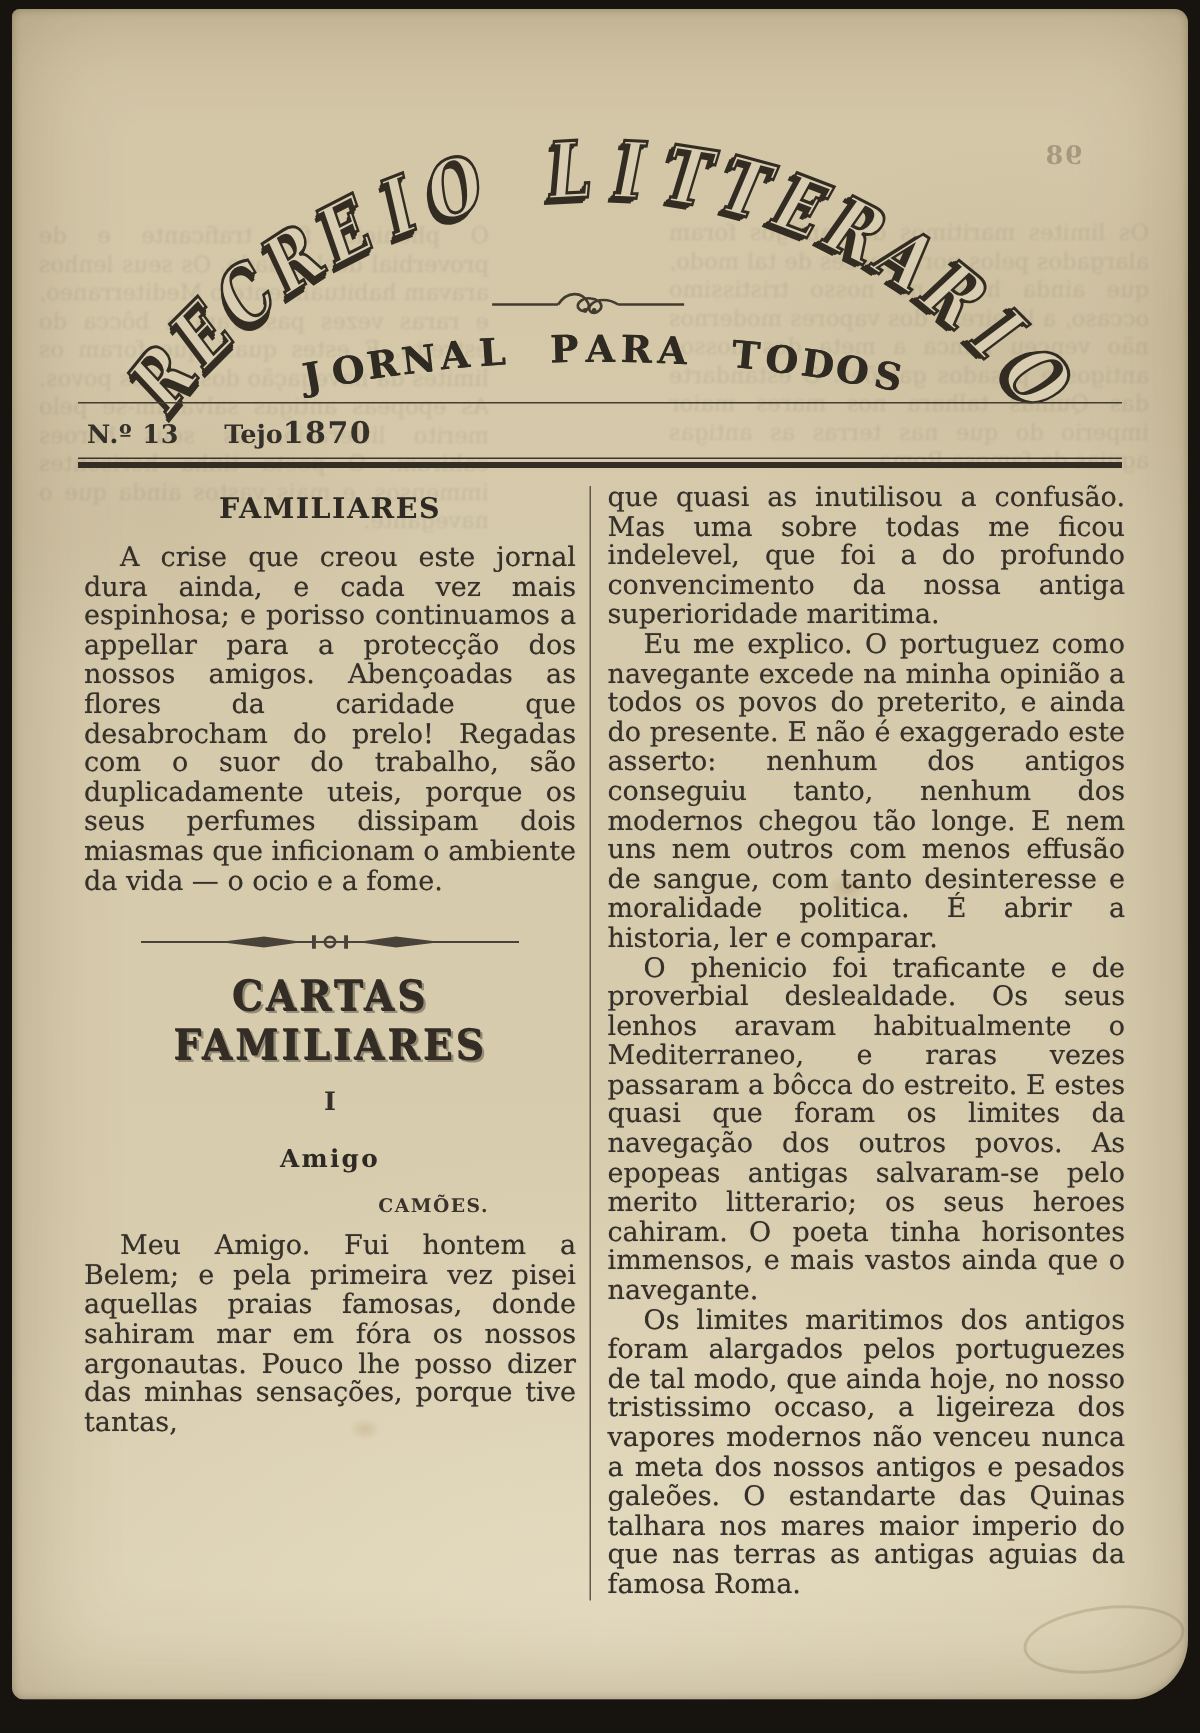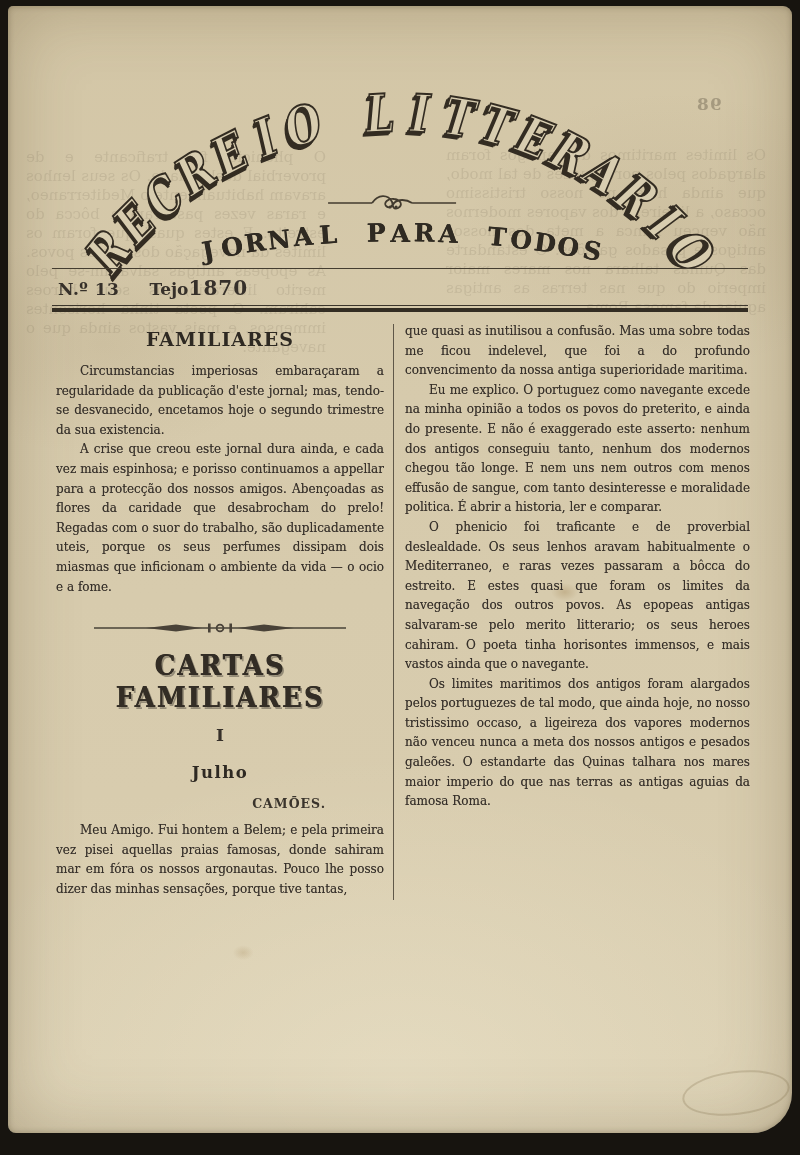--- a/index.html
+++ b/index.html
@@ -66,21 +66,21 @@
   }
   
   .columns{
     position:relative; z-index:1;
     display:flex; margin:10px 42px 0 48px;
   }
   .col-left{width:328px;}
   .col-divider{width:1px; background:#4a4336; margin:2px 11px 0 9px; opacity:.85;}
   .col-right{flex:1; min-width:0;}
   .body-para{
-    margin:0; font-size:12px; line-height:19.6px; text-align:justify;
+    margin:0; font-size:18px; line-height:19.6px; text-align:justify;
     text-indent:24px; color:#36302a;
     text-shadow:0 0 .5px rgba(54,48,42,.55);
   }
   .col-right .body-para:first-child{text-indent:0;}
   .section-heading{
     margin:6px 0 12px 0; text-align:center;
     font-size:19px; font-weight:bold; letter-spacing:1px; color:#2e2922;
   }
   .divider-ornament{display:block; margin:24px auto 16px auto; opacity:.9;}
   .cartas-heading{
@@ -170,36 +170,35 @@
     <span class="month">Tejo</span>
     <span class="year">1870</span>
   </div>
   <div class="double-rule"></div>
 
   <div class="columns">
 
     <div class="col-left">
       <h2 class="section-heading">FAMILIARES</h2>
       <div>
-          <p class="body-para">Circumstancias imperiosas embaraçaram a regularidade da publicação d'este jornal; mas, tendo-se desvanecido, encetamos hoje o segundo trimestre da sua existencia.</p>
           <p class="body-para">A crise que creou este jornal dura ainda, e cada vez mais espinhosa; e porisso continuamos a appellar para a protecção dos nossos amigos. Abençoadas as flores da caridade que desabrocham do prelo! Regadas com o suor do trabalho, são duplicadamente uteis, porque os seus perfumes dissipam dois miasmas que inficionam o ambiente da vida — o ocio e a fome.</p>
         </div>
 
       <svg class="divider-ornament" width="252" height="14" viewBox="0 0 252 14">
         <path d="M0 7 H252" stroke="#3a342c" stroke-width="1.4"></path>
         <path d="M52 7 L82 3.4 L108 7 L82 10.6 Z" fill="#3a342c"></path>
         <path d="M200 7 L170 3.4 L144 7 L170 10.6 Z" fill="#3a342c"></path>
         <rect x="114" y="2.5" width="2.6" height="9" fill="#3a342c"></rect>
         <circle cx="126" cy="7" r="3.4" fill="none" stroke="#3a342c" stroke-width="1.8"></circle>
         <rect x="135.4" y="2.5" width="2.6" height="9" fill="#3a342c"></rect>
       </svg>
 
       <h2 class="cartas-heading">CARTAS FAMILIARES</h2>
       <div class="part-numeral">I</div>
-      <div class="letter-subheading">Julho</div>
+      <div class="letter-subheading">Amigo</div>
       <div class="epigraph-attribution">CAMÕES.</div>
       <div>
           <p class="body-para">Meu Amigo. Fui hontem a Belem; e pela primeira vez pisei aquellas praias famosas, donde sahiram mar em fóra os nossos argonautas. Pouco lhe posso dizer das minhas sensações, porque tive tantas,</p>
         </div>
 
     </div>
 
     <div class="col-divider"></div>
 
     <div class="col-right">

